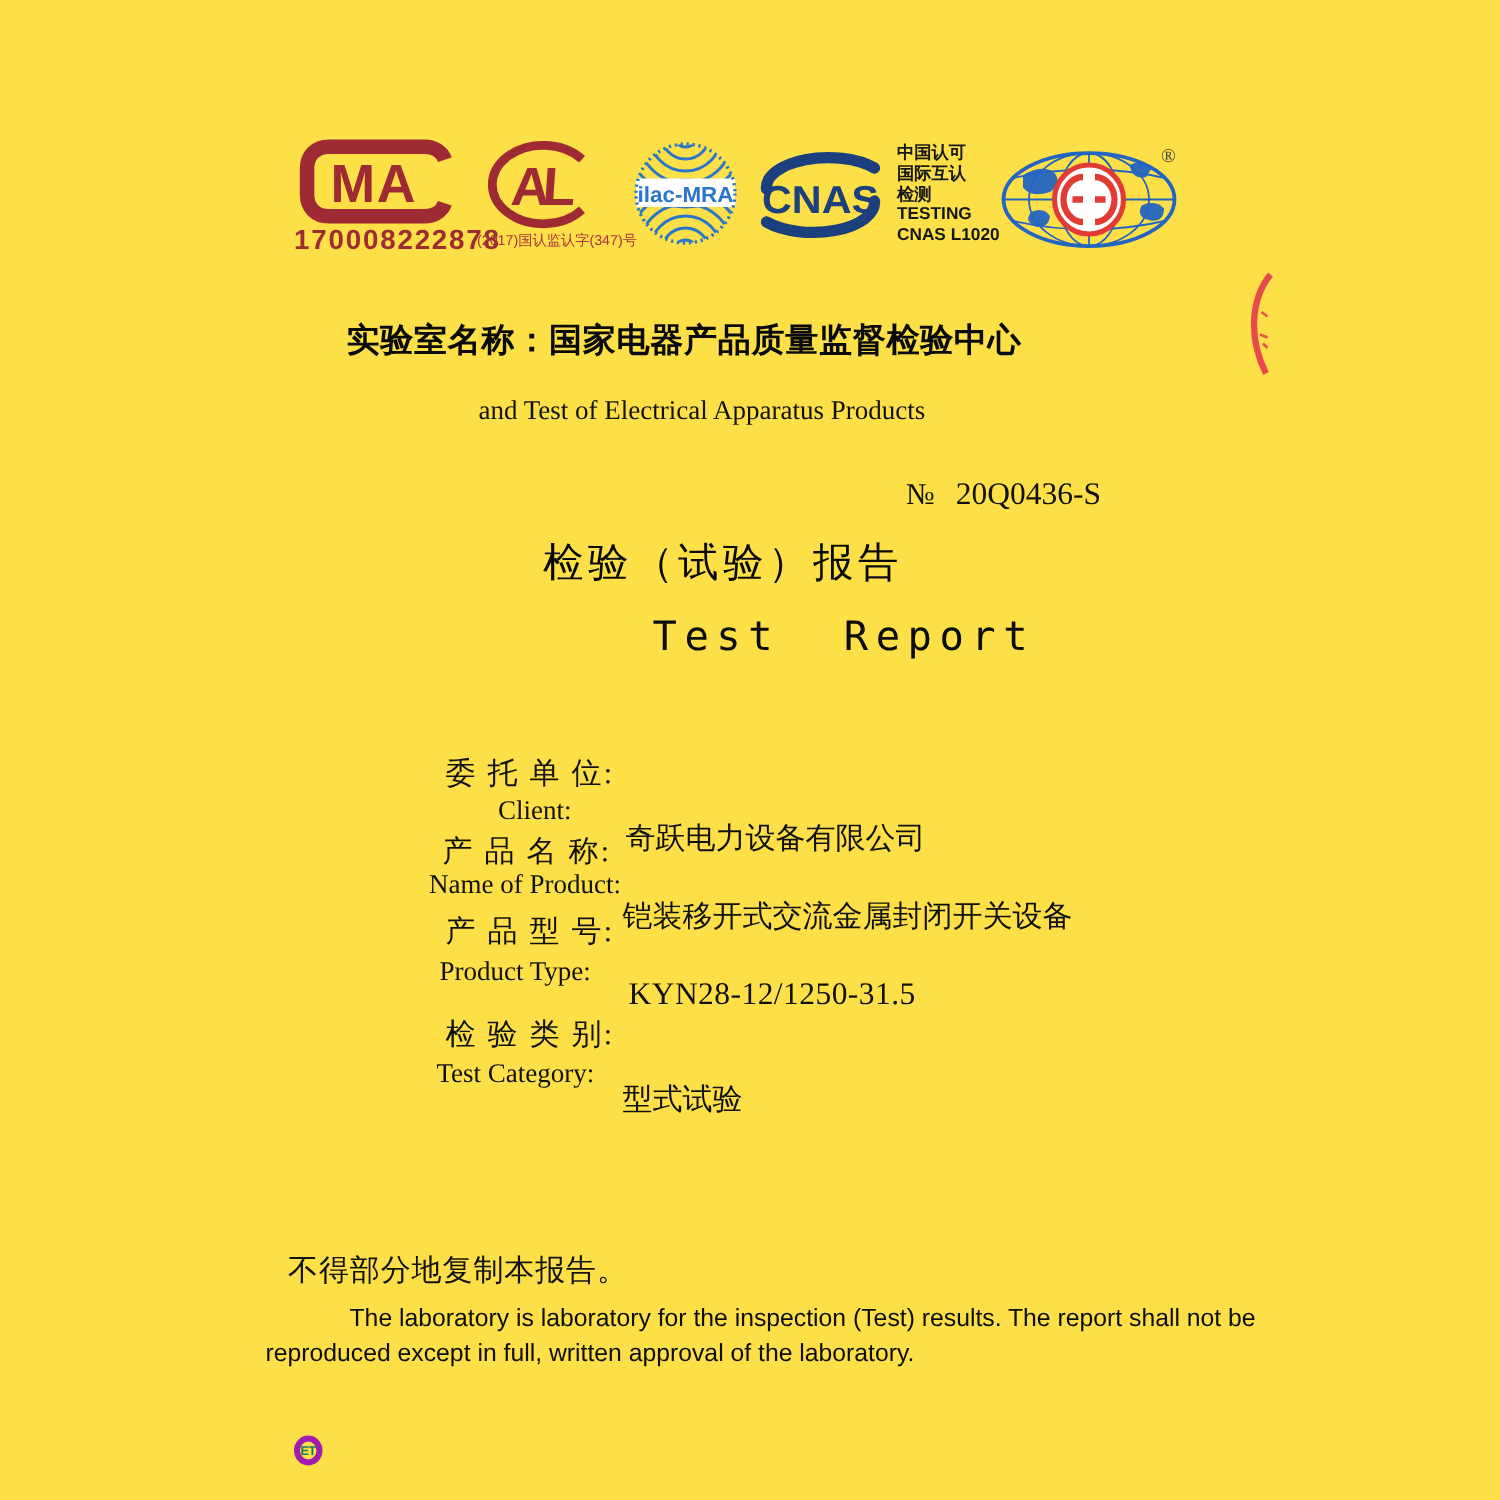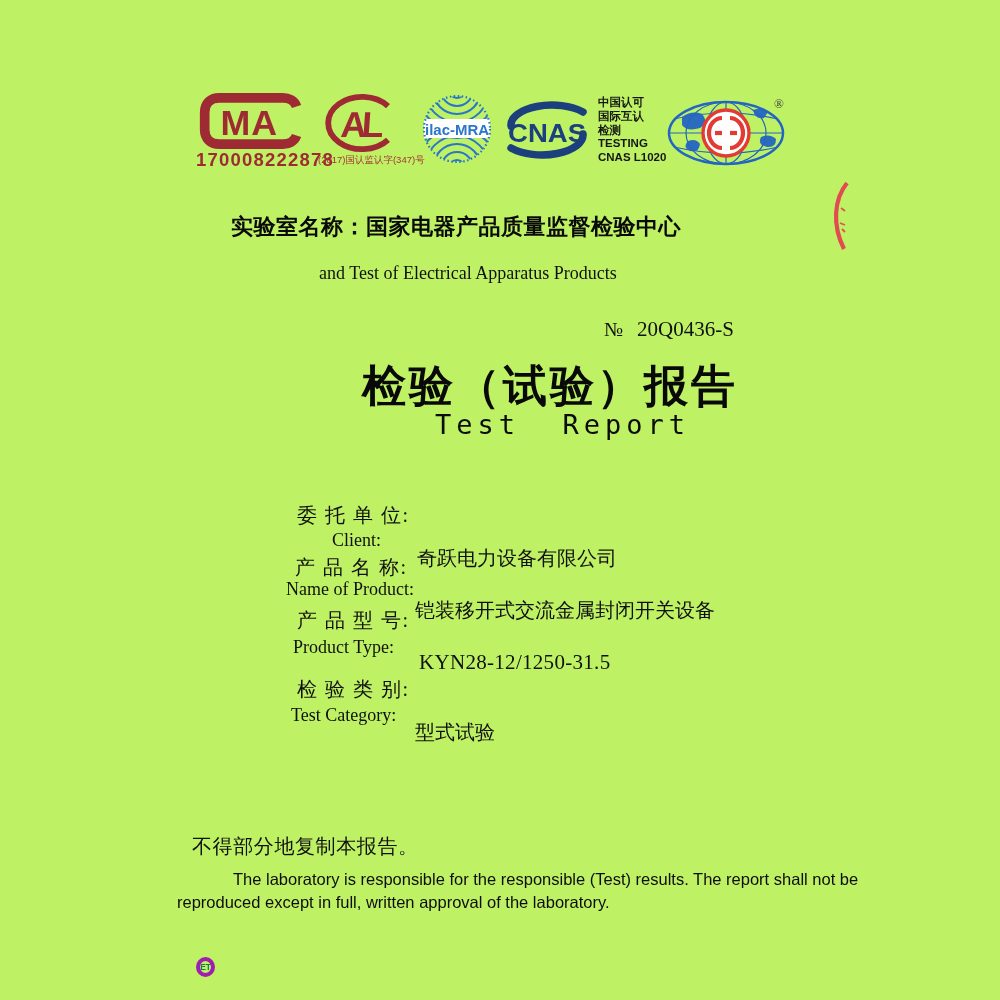--- a/index.html
+++ b/index.html
@@ -1,17 +1,17 @@
 <!DOCTYPE html>
 <html><head>
 <meta charset="utf-8">
 <style>
   html,body{margin:0;padding:0;background:#e9e9e9;}
   .page{
-    position:relative;width:1000px;height:1000px;background:#bef264;
+    position:relative;width:1000px;height:1000px;background:#fde047;
     margin:0 auto;overflow:hidden;color:#111;
     font-family:"Liberation Serif", serif;
   }
   .abs{position:absolute;}
   
   .cma-number{
     left:196px;top:149px;width:118px;
     font-family:"Liberation Sans", sans-serif;font-weight:700;
     font-size:18.5px;letter-spacing:1.2px;color:#9e2b33;white-space:nowrap;
   }
@@ -33,22 +33,22 @@
   }
   .lab-en1{left:261px;top:242px;font-size:18px;white-space:nowrap;}
   .lab-en1 .gap{display:inline-block;width:16px;}
   .lab-en2{left:319px;top:263px;font-size:18px;white-space:nowrap;}
   
   .report-no{left:604px;top:317px;font-size:20px;white-space:nowrap;}
   .report-no .no-value{font-size:21px;margin-left:14px;}
   
   .title-cn{
     left:362px;top:357px;
-    font-family:"Liberation Sans", sans-serif;font-weight:700;
-    font-size:44px;letter-spacing:3px;color:#090909;white-space:nowrap;
+    font-family:"Liberation Sans", sans-serif;font-weight:400;
+    font-size:27px;letter-spacing:3px;color:#090909;white-space:nowrap;
   }
   .title-en{
     left:403px;top:409px;
     font-family:"DejaVu Sans Mono", monospace;
     font-size:27px;letter-spacing:5px;color:#0c0c0c;white-space:pre;margin-left:32px;
   }
   
   .flabel{
     font-size:20px;letter-spacing:1.5px;color:#101010;white-space:nowrap;
   }
@@ -189,17 +189,17 @@
 
   <span class="abs flabel" style="left:297px;top:607px">产 品 型 号:</span>
   <span class="abs fvalue latin" style="left:419px;top:606px">KYN28-12/1250-31.5</span>
   <span class="abs fsub" style="left:293px;top:637px">Product Type:</span>
 
   <span class="abs flabel" style="left:297px;top:676px">检 验 类 别:</span>
   <span class="abs fvalue" style="left:415px;top:675px">型式试验</span>
   <span class="abs fsub" style="left:291px;top:705px">Test Category:</span>
 
   <div class="abs stmt-cn-l2">不得部分地复制本报告。</div>
-  <div class="abs stmt-en">The laboratory is responsible for the responsible (Test) results. The report shall not be reproduced except in full, written approval of the laboratory.</div>
+  <div class="abs stmt-en">The laboratory is laboratory for the inspection (Test) results. The report shall not be reproduced except in full, written approval of the laboratory.</div>
 
   <div class="abs et-mark">ET</div>
 
 </div>
 
 </body></html>

